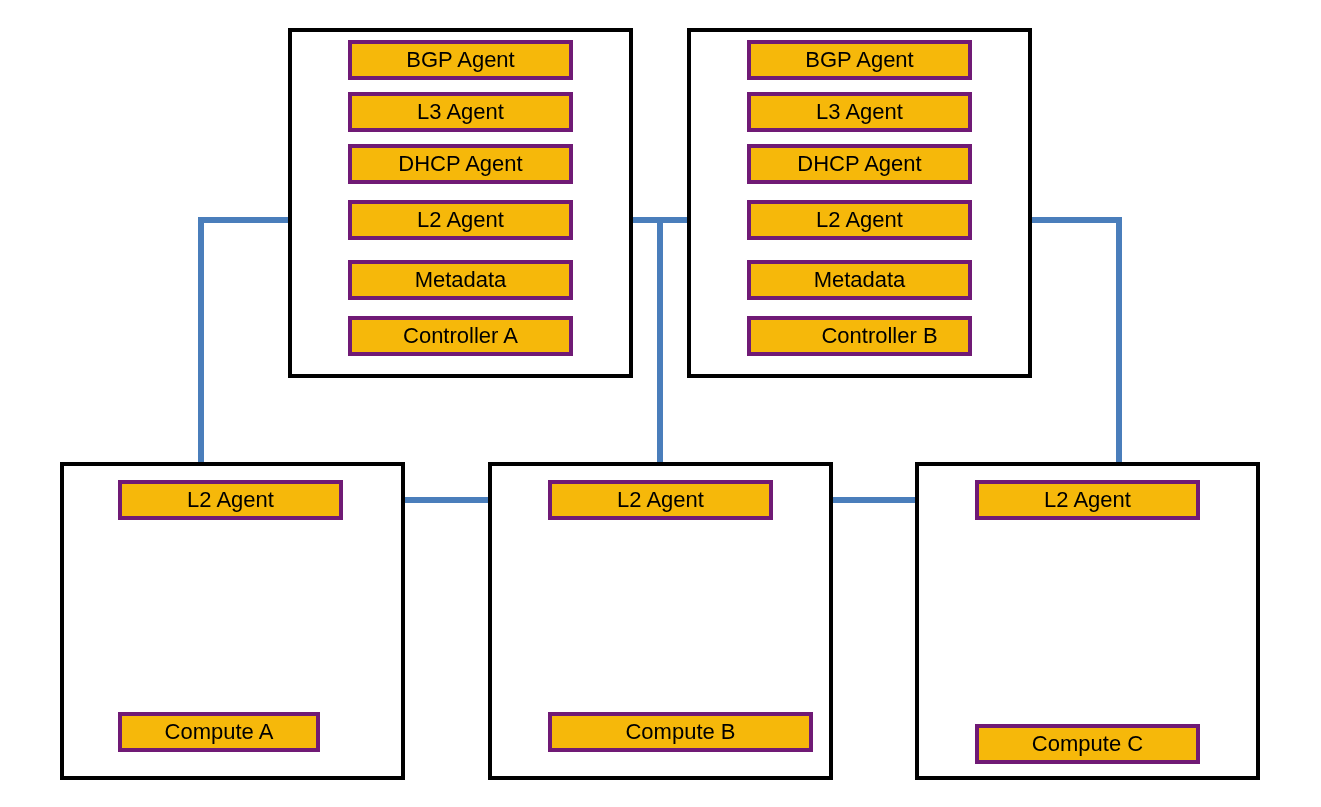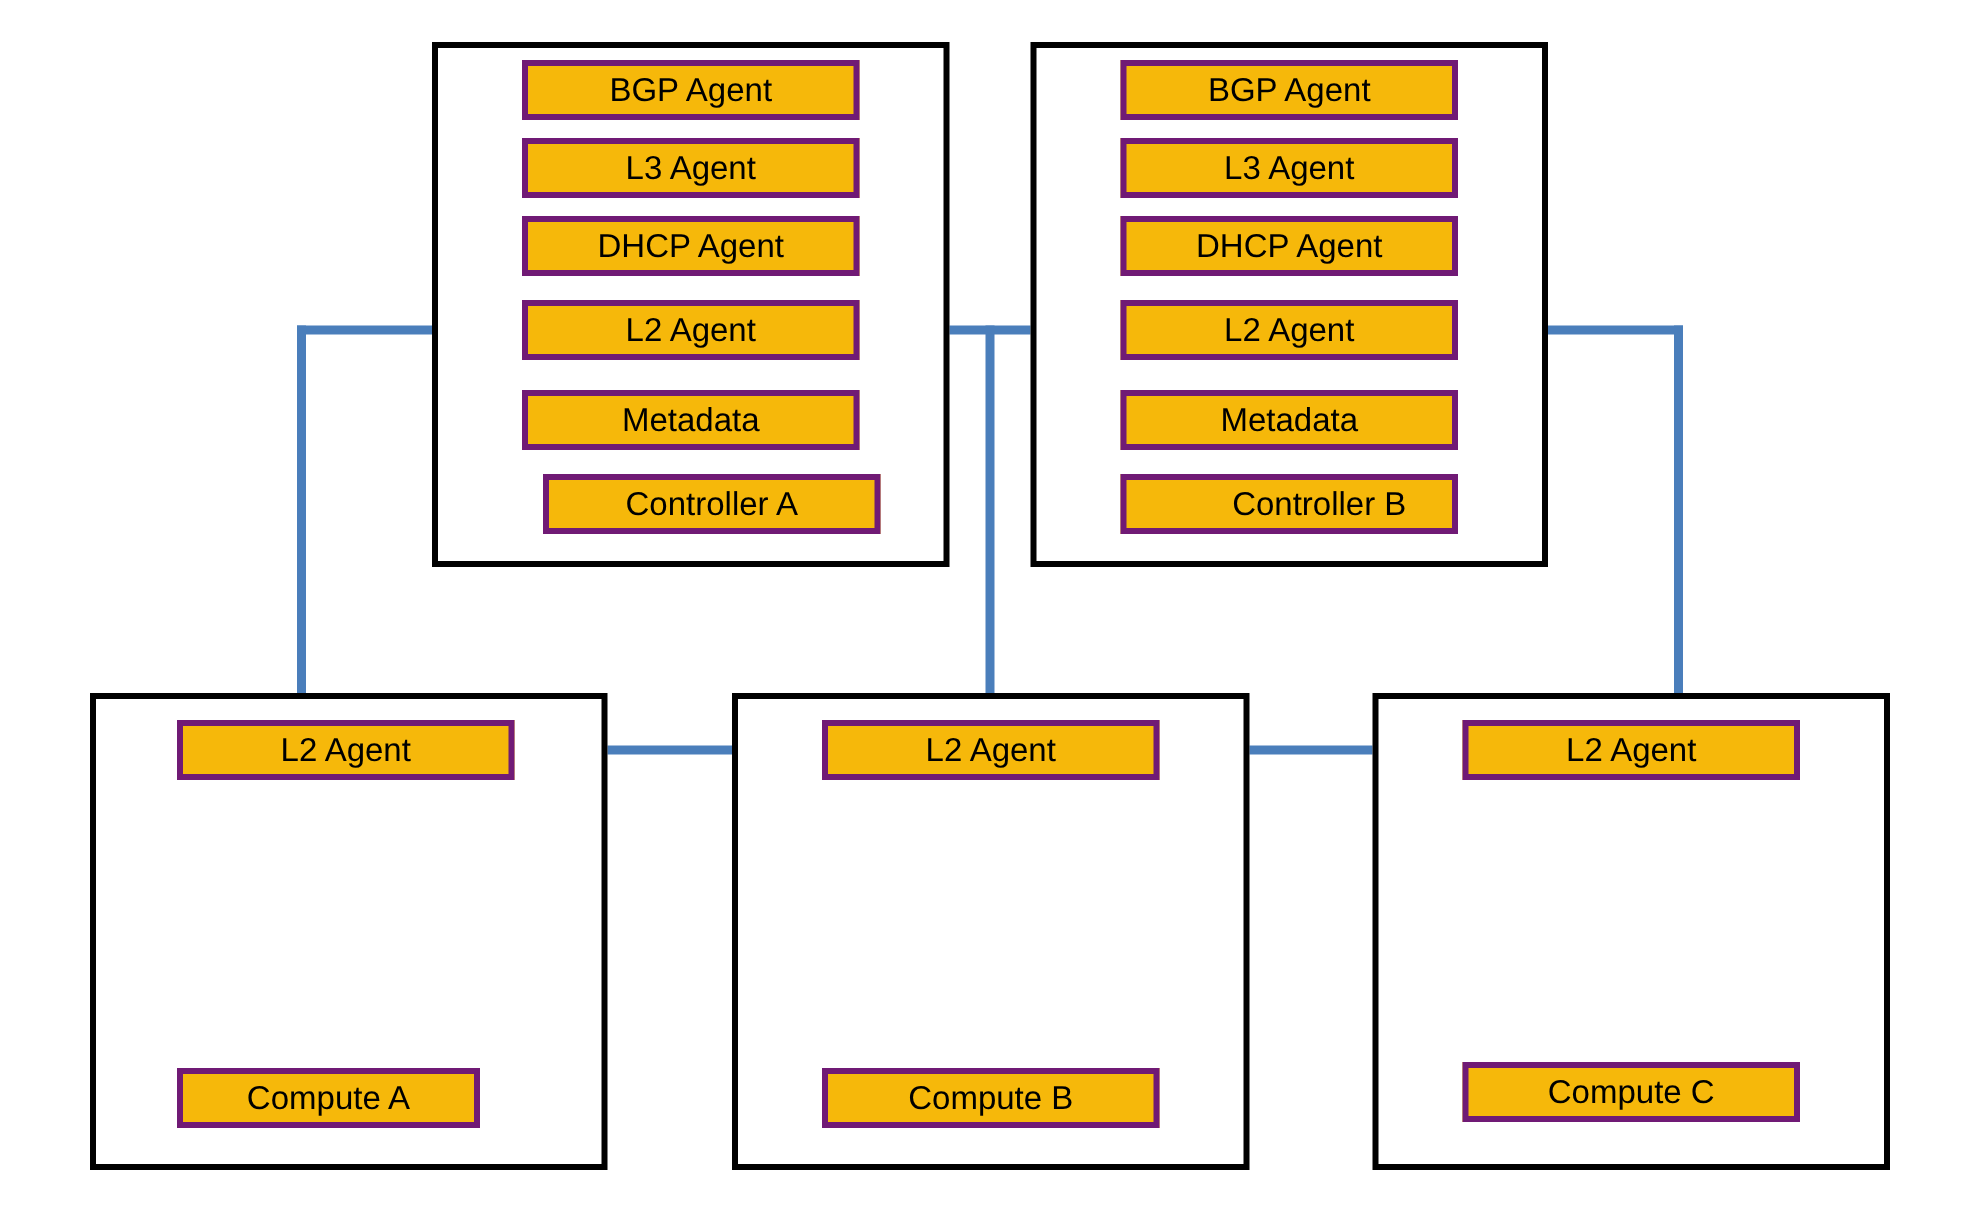--- a/index.html
+++ b/index.html
@@ -56,21 +56,21 @@
 </div>
 <div class="agent" style="left:348px; top:144px; width:225px; height:40px;">
   <span>DHCP Agent</span>
 </div>
 <div class="agent" style="left:348px; top:200px; width:225px; height:40px;">
   <span>L2 Agent</span>
 </div>
 <div class="agent" style="left:348px; top:260px; width:225px; height:40px;">
   <span>Metadata</span>
 </div>
-<div class="agent" style="left:348px; top:316px; width:225px; height:40px;margin-left:14px;">
+<div class="agent" style="left:348px; top:316px; width:225px; height:40px;">
   <span>Controller A</span>
 </div>
 
 <div class="node-box" style="left:687px; top:28px; width:345px; height:350px;"></div>
 
 <div class="agent" style="left:747px; top:40px; width:225px; height:40px;">
   <span>BGP Agent</span>
 </div>
 <div class="agent" style="left:747px; top:92px; width:225px; height:40px;">
   <span>L3 Agent</span>
@@ -93,23 +93,23 @@
   <span>L2 Agent</span>
 </div>
 <div class="agent" style="left:118px; top:712px; width:202px; height:40px;">
   <span>Compute A</span>
 </div>
 
 <div class="node-box" style="left:488px; top:462px; width:345px; height:318px;"></div>
 <div class="agent" style="left:548px; top:480px; width:225px; height:40px;">
   <span>L2 Agent</span>
 </div>
-<div class="agent" style="left:548px; top:712px; width:225px; height:40px;">
+<div class="agent" style="left:548px; top:712px; width:265px; height:40px;">
   <span>Compute B</span>
 </div>
 
 <div class="node-box" style="left:915px; top:462px; width:345px; height:318px;"></div>
 <div class="agent" style="left:975px; top:480px; width:225px; height:40px;">
   <span>L2 Agent</span>
 </div>
-<div class="agent" style="left:975px; top:708px; width:225px; height:40px;">
+<div class="agent" style="left:975px; top:724px; width:225px; height:40px;">
   <span>Compute C</span>
 </div>
 
 </body></html>

